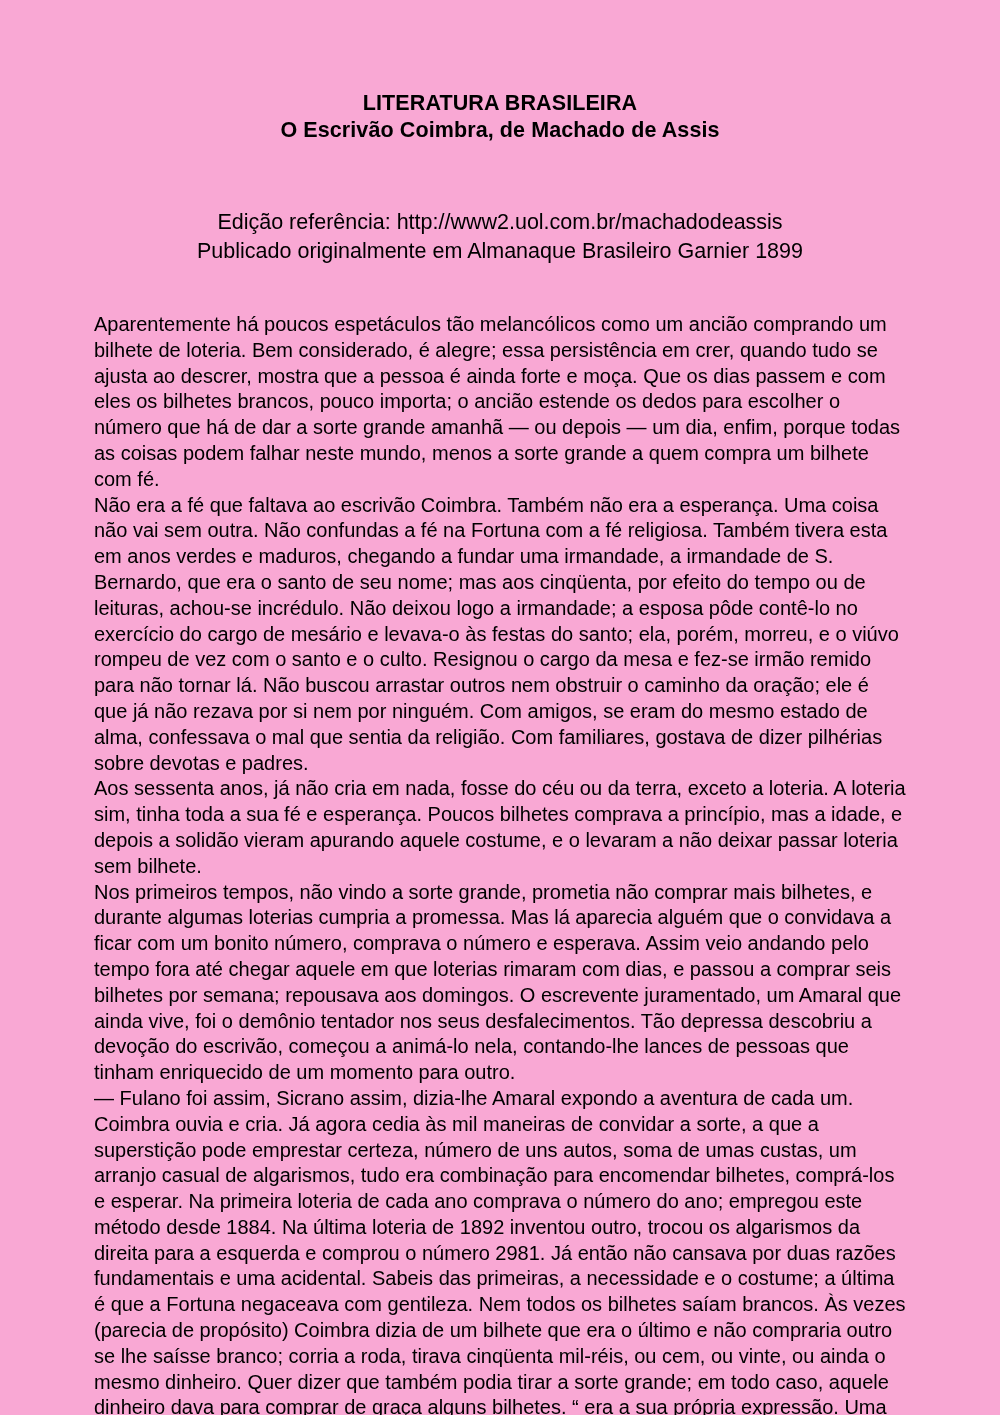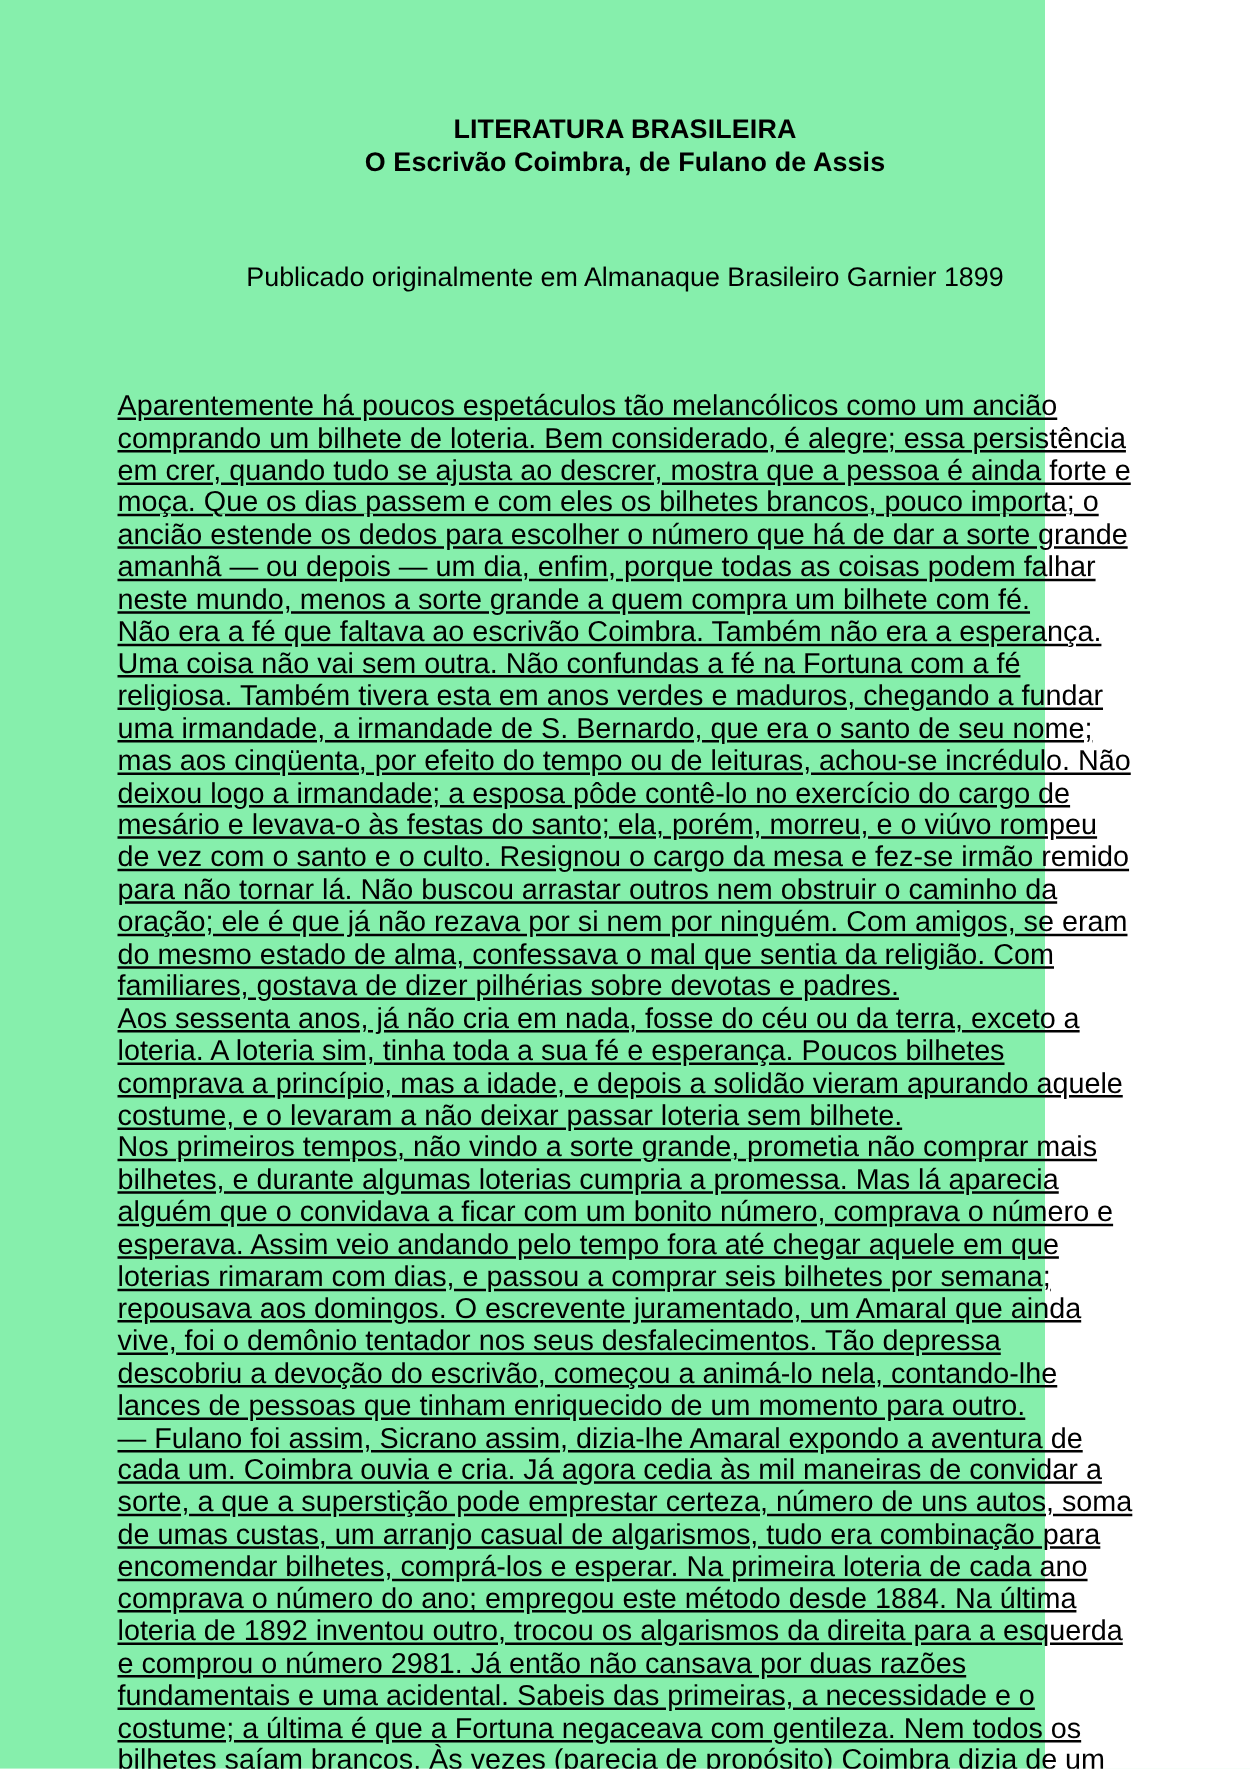--- a/index.html
+++ b/index.html
@@ -13,23 +13,23 @@
     width: 1000px;
     height: 1415px;
     overflow: hidden;
     font-family: "Liberation Sans", sans-serif;
     color: #000000;
     -webkit-font-smoothing: antialiased;
   }
 
   .page {
     position: relative;
-    width: 836px;
+    width: 1000px;
     height: 1415px;
-    background: #86efac;
+    background: #f9a8d4;
     box-sizing: border-box;
   }
 
   
   .masthead {
     position: absolute;
     left: 94px;
     top: 90px;
     width: 812px;
     text-align: center;
@@ -61,41 +61,41 @@
 
   
   .body-text {
     position: absolute;
     left: 94px;
     top: 312px;
     width: 812px;
   }
 
   .para {
-    font-size: 23px;
+    font-size: 20px;
     line-height: 25.8px;
     text-align: left;
     margin: 0;
     padding: 0;
     word-spacing: 0px;
     hyphens: none;
-    text-decoration: underline;
   }
 </style>
 </head>
 <body>
 
 <div class="page">
 
   <div class="masthead">
     <div class="masthead-line">LITERATURA BRASILEIRA</div>
-    <div class="masthead-line">O Escrivão Coimbra, de Fulano de Assis</div>
+    <div class="masthead-line">O Escrivão Coimbra, de Machado de Assis</div>
   </div>
 
   <div class="edition">
+    <div class="edition-line">Edição referência: http://www2.uol.com.br/machadodeassis</div>
     <div class="edition-line">Publicado originalmente em Almanaque Brasileiro Garnier 1899</div>
   </div>
 
   <div class="body-text">
     <p class="para">Aparentemente há poucos espetáculos tão melancólicos como um ancião comprando um bilhete de loteria. Bem considerado, é alegre; essa persistência em crer, quando tudo se ajusta ao descrer, mostra que a pessoa é ainda forte e moça. Que os dias passem e com eles os bilhetes brancos, pouco importa; o ancião estende os dedos para escolher o número que há de dar a sorte grande amanhã — ou depois — um dia, enfim, porque todas as coisas podem falhar neste mundo, menos a sorte grande a quem compra um bilhete com fé.</p>
     <p class="para">Não era a fé que faltava ao escrivão Coimbra. Também não era a esperança. Uma coisa não vai sem outra. Não confundas a fé na Fortuna com a fé religiosa. Também tivera esta em anos verdes e maduros, chegando a fundar uma irmandade, a irmandade de S. Bernardo, que era o santo de seu nome; mas aos cinqüenta, por efeito do tempo ou de leituras, achou-se incrédulo. Não deixou logo a irmandade; a esposa pôde contê-lo no exercício do cargo de mesário e levava-o às festas do santo; ela, porém, morreu, e o viúvo rompeu de vez com o santo e o culto. Resignou o cargo da mesa e fez-se irmão remido para não tornar lá. Não buscou arrastar outros nem obstruir o caminho da oração; ele é que já não rezava por si nem por ninguém. Com amigos, se eram do mesmo estado de alma, confessava o mal que sentia da religião. Com familiares, gostava de dizer pilhérias sobre devotas e padres.</p>
     <p class="para">Aos sessenta anos, já não cria em nada, fosse do céu ou da terra, exceto a loteria. A loteria sim, tinha toda a sua fé e esperança. Poucos bilhetes comprava a princípio, mas a idade, e depois a solidão vieram apurando aquele costume, e o levaram a não deixar passar loteria sem bilhete.</p>
     <p class="para">Nos primeiros tempos, não vindo a sorte grande, prometia não comprar mais bilhetes, e durante algumas loterias cumpria a promessa. Mas lá aparecia alguém que o convidava a ficar com um bonito número, comprava o número e esperava. Assim veio andando pelo tempo fora até chegar aquele em que loterias rimaram com dias, e passou a comprar seis bilhetes por semana; repousava aos domingos. O escrevente juramentado, um Amaral que ainda vive, foi o demônio tentador nos seus desfalecimentos. Tão depressa descobriu a devoção do escrivão, começou a animá-lo nela, contando-lhe lances de pessoas que tinham enriquecido de um momento para outro.</p>
     <p class="para">— Fulano foi assim, Sicrano assim, dizia-lhe Amaral expondo a aventura de cada um. Coimbra ouvia e cria. Já agora cedia às mil maneiras de convidar a sorte, a que a superstição pode emprestar certeza, número de uns autos, soma de umas custas, um arranjo casual de algarismos, tudo era combinação para encomendar bilhetes, comprá-los e esperar. Na primeira loteria de cada ano comprava o número do ano; empregou este método desde 1884. Na última loteria de 1892 inventou outro, trocou os algarismos da direita para a esquerda e comprou o número 2981. Já então não cansava por duas razões fundamentais e uma acidental. Sabeis das primeiras, a necessidade e o costume; a última é que a Fortuna negaceava com gentileza. Nem todos os bilhetes saíam brancos. Às vezes (parecia de propósito) Coimbra dizia de um bilhete que era o último e não compraria outro se lhe saísse branco; corria a roda, tirava cinqüenta mil-réis, ou cem, ou vinte, ou ainda o mesmo dinheiro. Quer dizer que também podia tirar a sorte grande; em todo caso, aquele dinheiro dava para comprar de graça alguns bilhetes. “ era a sua própria expressão. Uma vez a sorte grande saiu dois números adiante do dele, 7377; o</p>
   </div>

